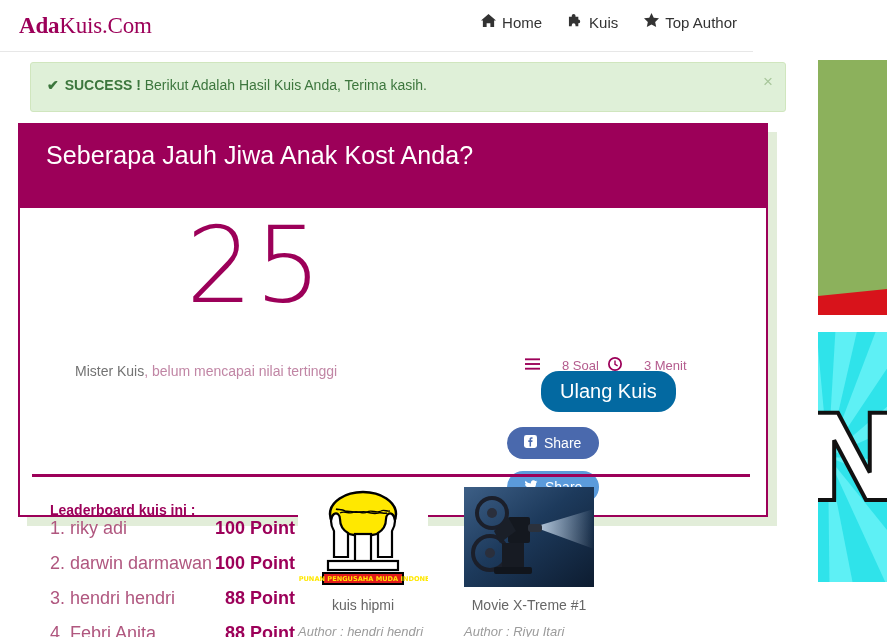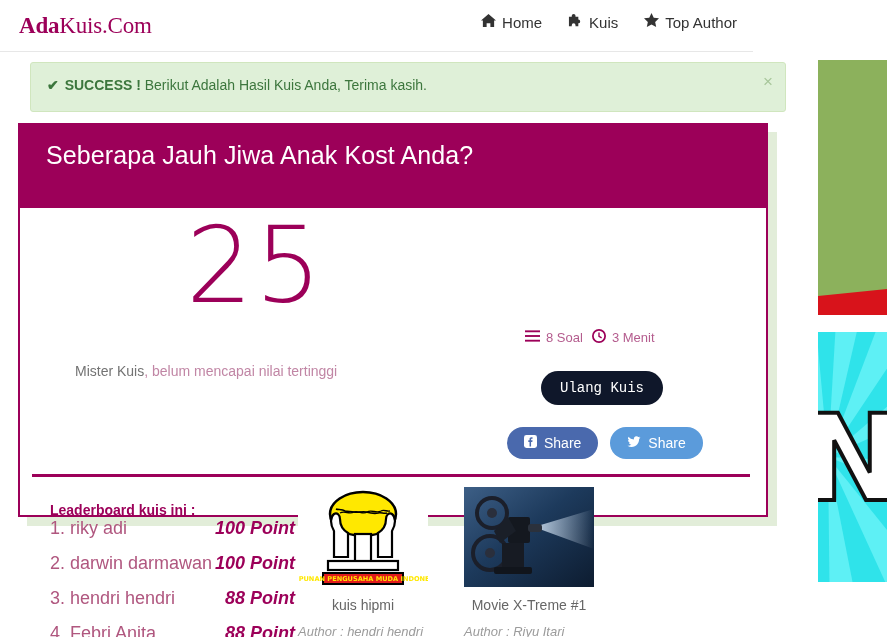--- a/index.html
+++ b/index.html
@@ -110,35 +110,35 @@
     font-size: 14px; color: #c186a5;
     white-space: nowrap;
   }
   .score-note b { color: #737373; font-weight: normal; padding-left: 11px; }
 
   .meta {
     position: absolute; left: 505px; top: 121px;
     display: flex; align-items: center; gap: 9px;
     font-size: 13px; color: #b45c8e;
   }
-  .meta .mi { display: flex; align-items: center; gap: 6px; }
+  .meta .mi { display: flex; align-items: center; gap: 22px; margin-top: 28px; }
   .meta svg { fill: #9c0059; }
 
   .btn-ulang {
     position: absolute; left: 521px; top: 163px;
-    background: #0f172a; color: #ffffff;
+    background: #0369a1; color: #ffffff;
     border: none; border-radius: 18px;
-    font-size: 14px; padding: 9px 19px;
+    font-size: 20px; padding: 9px 19px;
     cursor: pointer;
-    font-family: Liberation Mono, monospace;
+    font-family: Liberation Sans, sans-serif;
   }
 
   .share-row {
     position: absolute; left: 487px; top: 219px;
-    display: flex; gap: 12px;
+    display: flex; gap: 12px; flex-direction: column;
   }
   .btn-share {
     display: flex; align-items: center; gap: 7px;
     border: none; border-radius: 17px;
     color: #ffffff; font-size: 14px;
     padding: 8px 17px; cursor: pointer;
     font-family: "Liberation Sans", sans-serif;
   }
   .btn-fb { background: #4a69ad; }
   .btn-tw { background: #5b9bdb; }
@@ -158,21 +158,21 @@
   .lb-title {
     font-size: 14px; font-weight: bold; color: #9c0059;
   }
   .lb-row {
     display: flex; justify-content: space-between;
     align-items: baseline;
     font-size: 18px; color: #b0577f;
     margin-bottom: 14px;
   }
   .lb-name { white-space: nowrap; }
-  .lb-pts { font-weight: bold; color: #9c0059; white-space: nowrap; font-style: italic; }
+  .lb-pts { font-weight: bold; color: #9c0059; white-space: nowrap; }
 
   .cards { position: absolute; left: 278px; top: 3px; display: flex; gap: 36px; }
   .card { width: 130px; }
   .card-thumb {
     width: 130px; height: 100px; overflow: hidden;
     background: #ffffff; position: relative;
   }
   .card-title { font-size: 14px; color: #666666; margin-top: 10px; line-height: 1.2; text-align: center; }
   .card-author { font-size: 13px; color: #9b9b9b; line-height: 1.25; margin-top: 10px; font-style: italic; }
 

